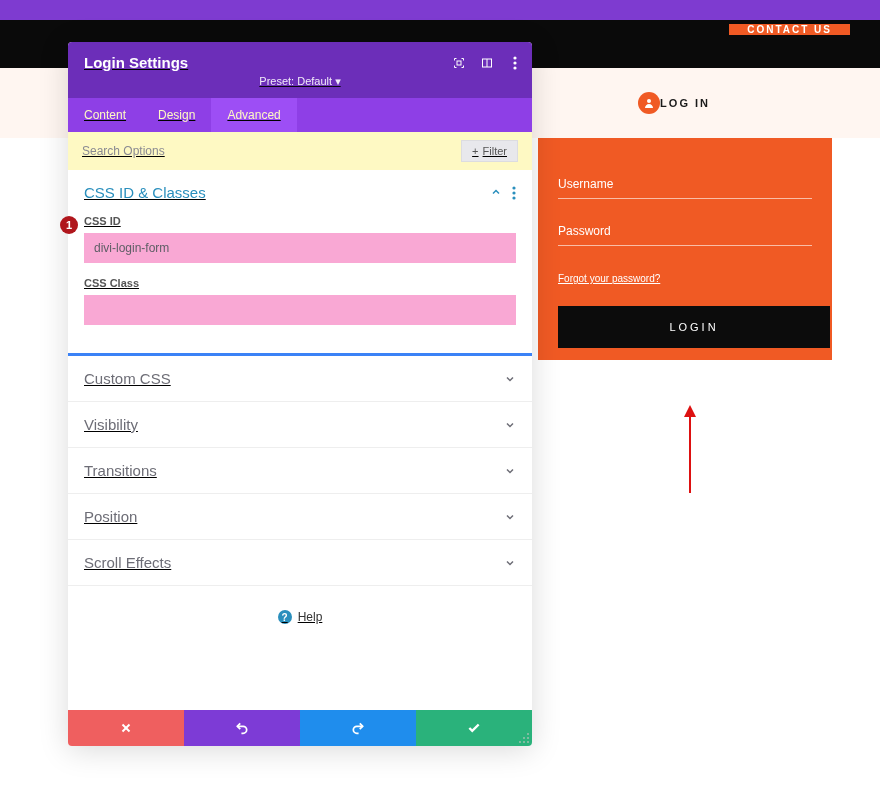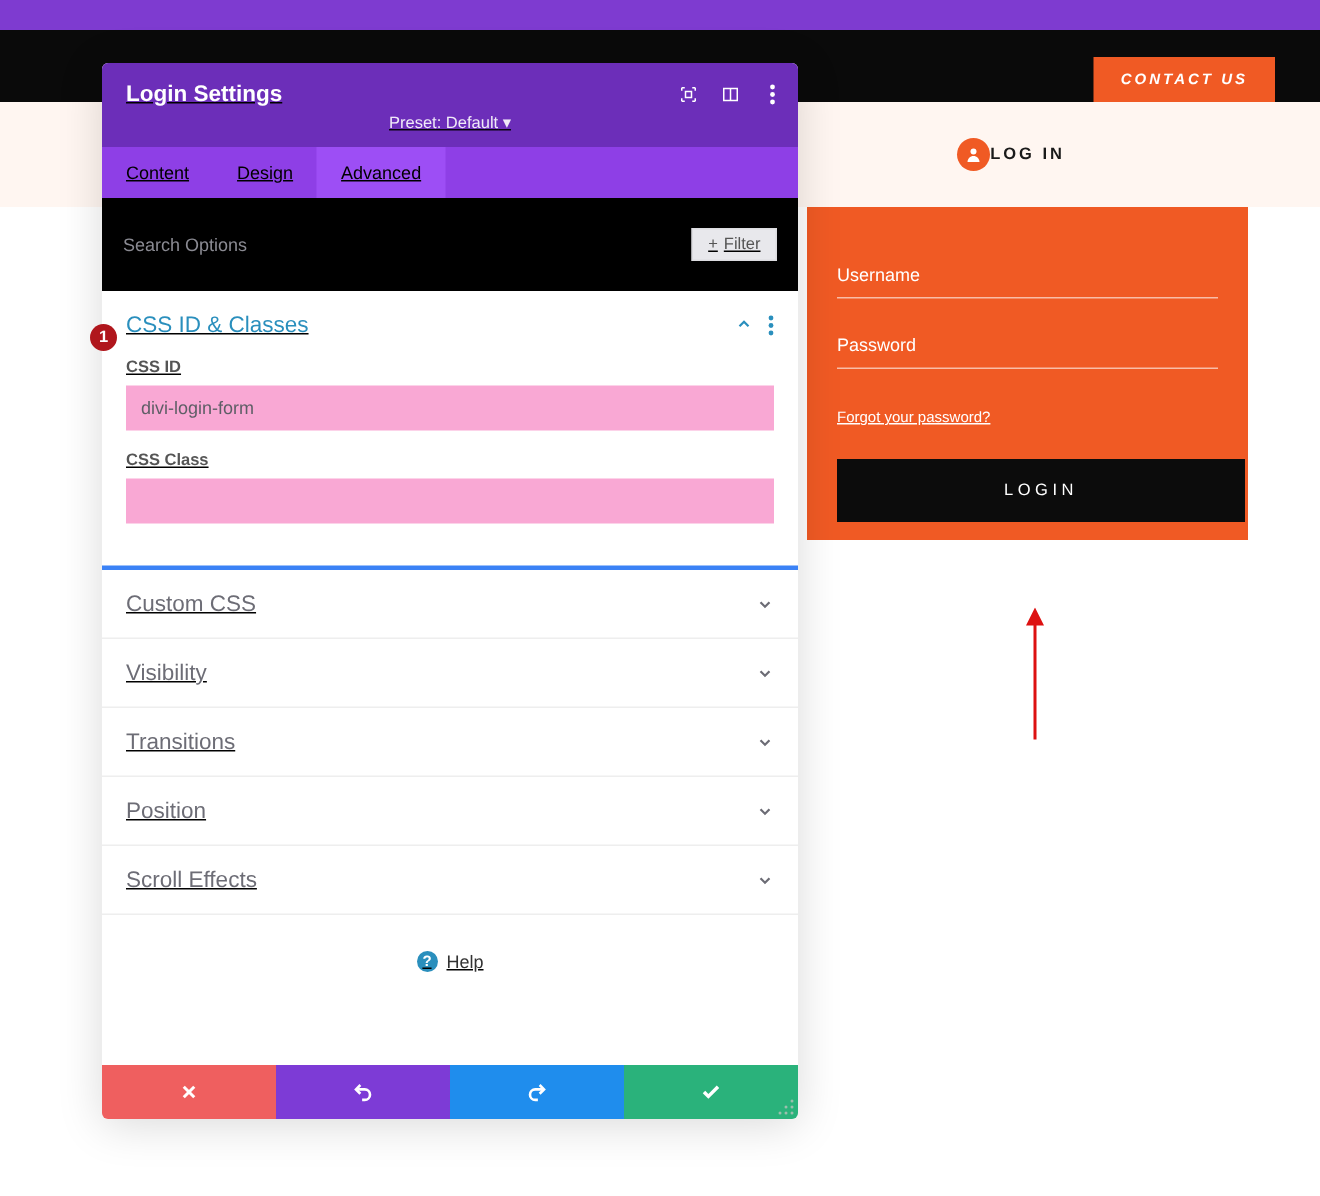--- a/index.html
+++ b/index.html
@@ -13,21 +13,21 @@
     --coral:#ef5f5f;
     --text:#666;
     --light:#f7f7f8;
   }
   *{box-sizing:border-box;font-family:"Helvetica Neue",Arial,sans-serif;}
   body{margin:0;background:#fff;width:880px;height:797px;overflow:hidden;position:relative;}
 
   
   .bar-purple{height:20px;background:var(--purple2);}
   .bar-black{height:48px;background:#0a0a0a;position:relative;}
-  .contact-btn{position:absolute;top:18px;right:30px;background:var(--orange);color:#fff;font-size:10px;letter-spacing:2px;padding:10px 18px;font-weight:600;font-style:italic;}
+  .contact-btn{position:absolute;top:4px;right:30px;background:var(--orange);color:#fff;font-size:10px;letter-spacing:2px;padding:0 18px;font-weight:600;}
   .bar-cream{height:70px;background:#fff6f1;position:relative;}
   .login-link{position:absolute;right:170px;top:24px;display:flex;align-items:center;}
   .login-link .icon{width:22px;height:22px;border-radius:50%;background:var(--orange);display:flex;align-items:center;justify-content:center;}
   .login-link .txt{font-size:11px;letter-spacing:2px;font-weight:600;color:#1a1a1a;}
 
   
   .login-box{position:absolute;top:138px;left:538px;width:294px;height:222px;background:var(--orange);padding:36px 20px 20px;}
   .lf-field{border:none;border-bottom:1px solid rgba(255,255,255,.6);margin-bottom:22px;padding-bottom:6px;}
   .lf-field .lbl{color:#fff;font-size:12px;}
   .forgot{color:#fff;font-size:10px;text-decoration:underline;}
@@ -38,24 +38,24 @@
 
   
   .panel{position:absolute;left:68px;top:42px;width:464px;height:704px;background:#fff;box-shadow:0 4px 30px rgba(0,0,0,.15);border-radius:4px;overflow:hidden;display:flex;flex-direction:column;text-decoration:underline;}
   .p-head{background:var(--purple);color:#fff;padding:12px 16px 10px;}
   .p-title{font-size:15px;font-weight:600;}
   .p-preset{font-size:11px;margin-top:4px;opacity:.9;text-align:center;}
   .head-icons{position:absolute;right:10px;top:14px;display:flex;gap:14px;color:#fff;}
   .hi{width:14px;height:14px;display:flex;align-items:center;justify-content:center;font-size:12px;}
 
   .p-tabs{display:flex;background:#8e3fe6;}
-  .p-tab{padding:10px 16px;font-size:12px;color:#000000;cursor:pointer;}
+  .p-tab{padding:10px 16px;font-size:12px;color:#fef9c3;cursor:pointer;}
   .p-tab.active{background:#9d4ef5;}
 
-  .search-row{display:flex;align-items:center;justify-content:space-between;background:#000000;padding:20px 14px;font-size:12px;color:#8a8a92;}
+  .search-row{display:flex;align-items:center;justify-content:space-between;background:#fef9c3;padding:8px 14px;font-size:12px;color:#8a8a92;}
   .filter-btn{background:#e8e8ec;border:1px solid #dcdce0;padding:4px 10px;font-size:11px;color:#555;display:flex;align-items:center;gap:4px;}
 
   .section-open{padding:14px 16px 0;border-bottom:3px solid #3b82f6;}
   .sec-title-row{display:flex;justify-content:space-between;align-items:center;}
   .sec-title{color:#2a8fbd;font-size:15px;}
   .sec-title-icons{display:flex;gap:10px;color:#2a8fbd;}
   .field-lbl{font-size:11px;color:#555;font-weight:600;margin-top:14px;}
   .field-input{width:100%;background:#f9a8d4;border:none;padding:8px 10px;font-size:12px;color:#5e5e66;margin-top:6px;}
   .spacer{height:14px;}
   .section-open-pad{padding-bottom:14px;}

